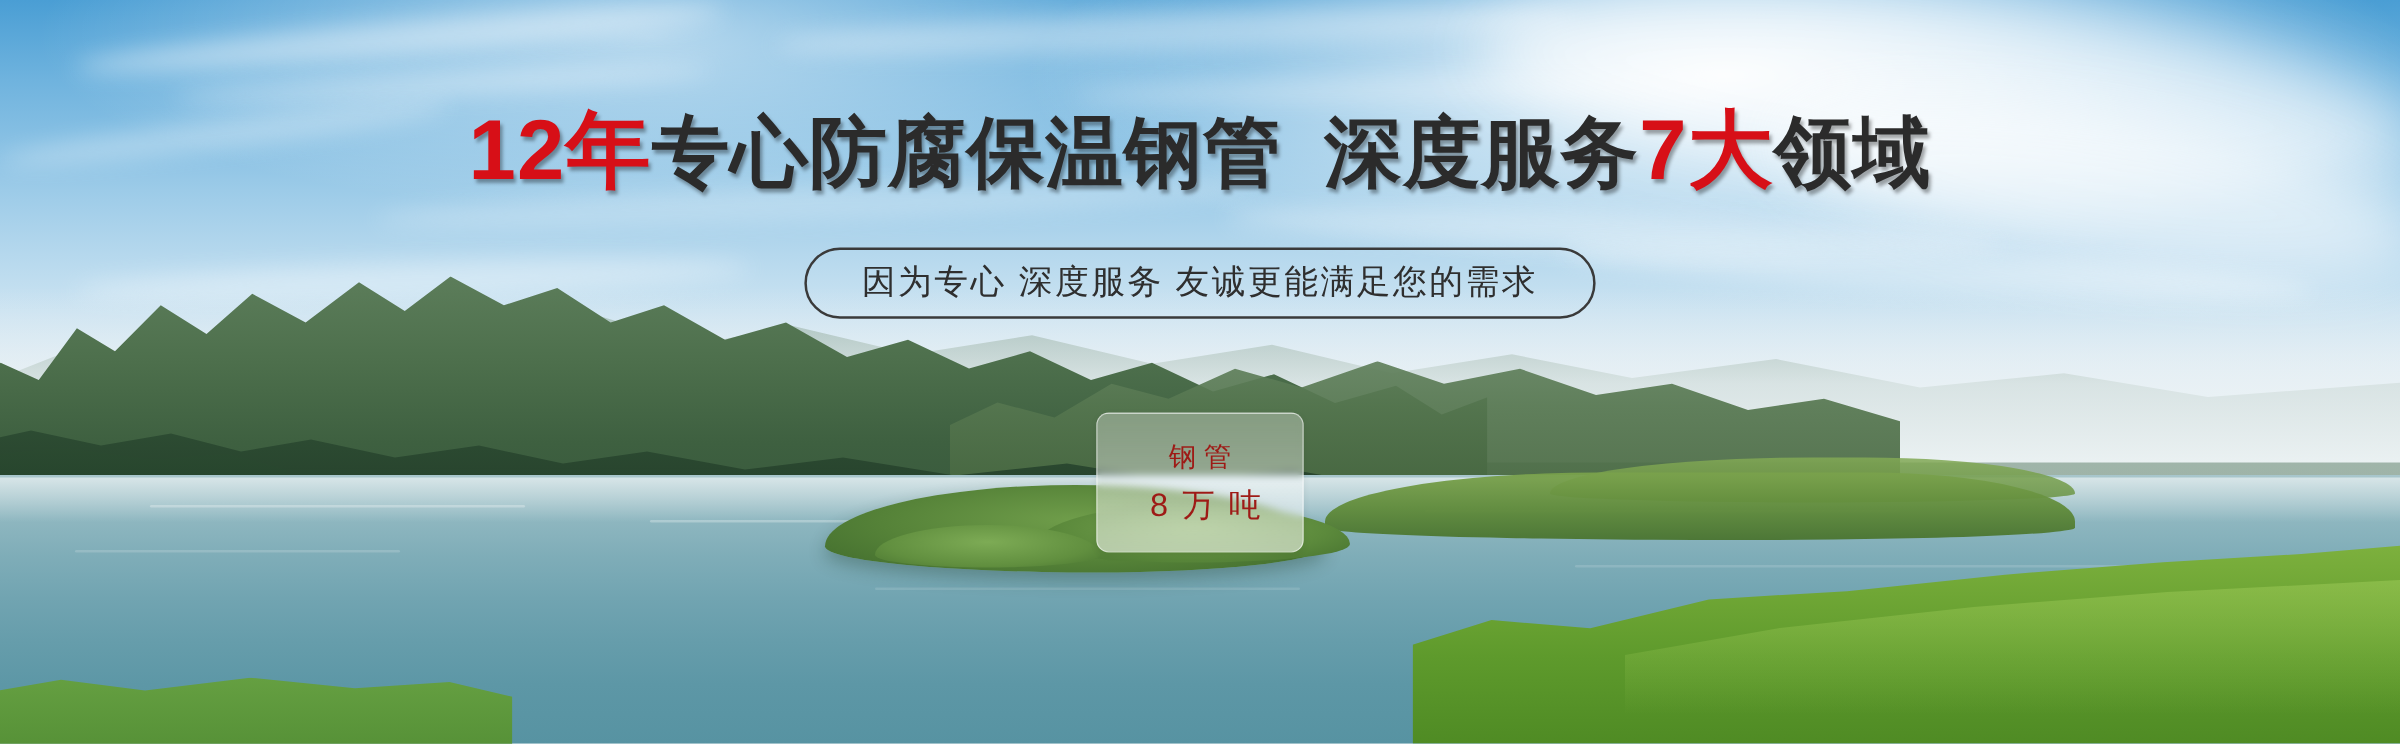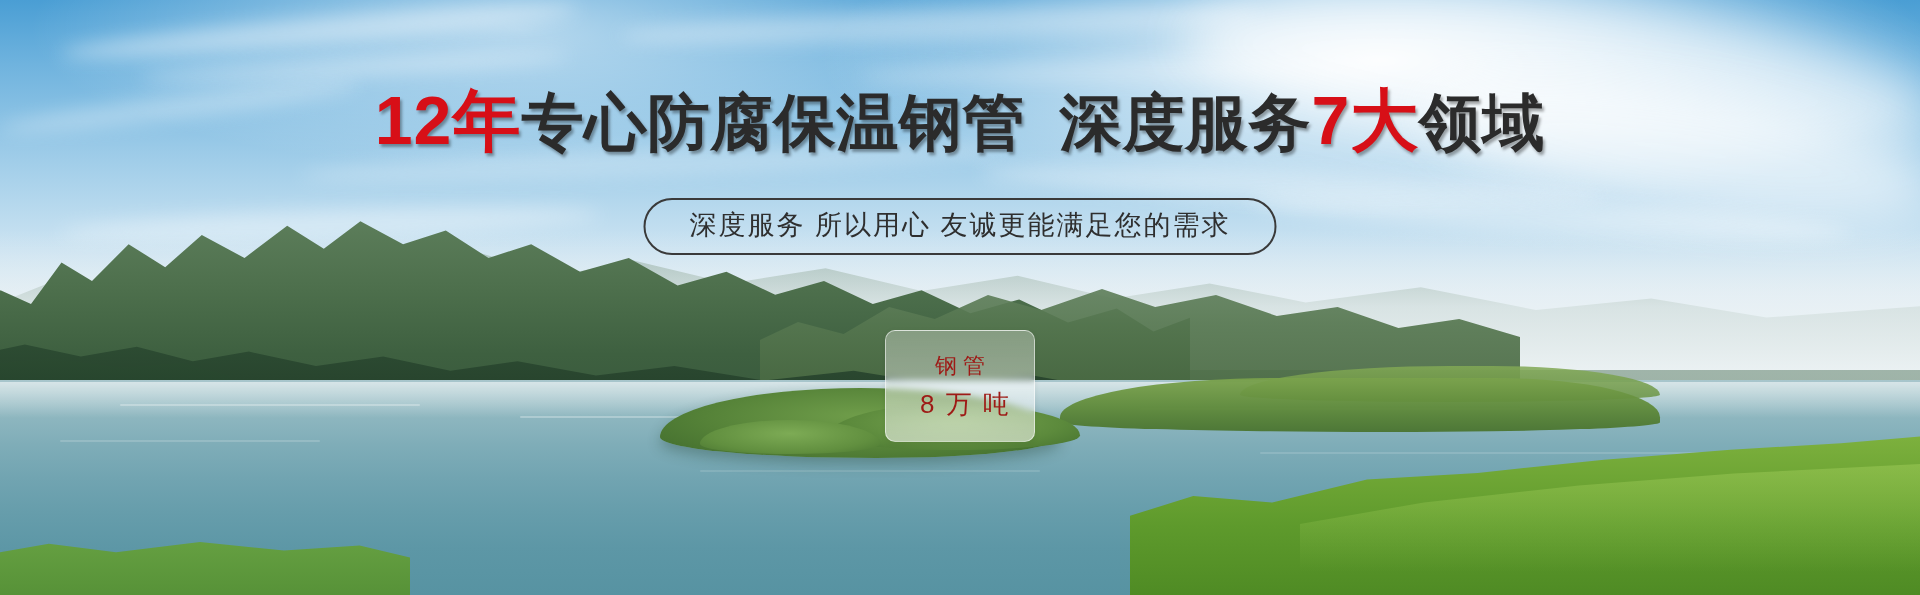--- a/index.html
+++ b/index.html
@@ -176,21 +176,21 @@
     font-size:27px; color:#2f2f2f; letter-spacing:2px;
     white-space:nowrap; line-height:1.2;
     background:transparent;
   }
 
   .cards {
     position:absolute; left:50%; top:330px; transform:translateX(-50%);
     display:flex; gap:8px;
   }
   .card {
-    width:150px; height:112px; border-radius:10px;
+    width:166px; height:112px; border-radius:10px;
     background:linear-gradient(to bottom, rgba(255,255,255,0.30) 0%, rgba(255,255,255,0.42) 48%, rgba(255,255,255,0.56) 100%);
     border:1px solid rgba(255,255,255,0.55);
     backdrop-filter:blur(3px);
     display:flex; flex-direction:column;
     align-items:center; justify-content:center; gap:14px;
     box-shadow:0 2px 6px rgba(0,0,0,0.08);
   }
   .card-label {
     font-size:22px; color:#9e1a16; letter-spacing:6px;
     text-indent:6px; line-height:1;
@@ -247,21 +247,21 @@
     <div class="grass-r-lite"></div>
     <div class="grass-l"></div>
   </div>
 
   <div class="content">
 
     <div class="headline">
       <span class="hl-red">12年</span><span class="hl-dark">专心防腐保温钢管</span><span class="hl-gap"></span><span class="hl-dark">深度服务</span><span class="hl-red">7大</span><span class="hl-dark">领域</span>
     </div>
 
-    <div class="subtitle-pill">深度服务 所以用心  友诚更能满足您的需求</div>
+    <div class="subtitle-pill">因为专心 深度服务  友诚更能满足您的需求</div>
 
     <div class="cards">
 
       <div class="card">
         <div class="card-label">钢管</div>
         <div class="card-value"><span>8 万 吨</span></div>
       </div>
 
 
 

